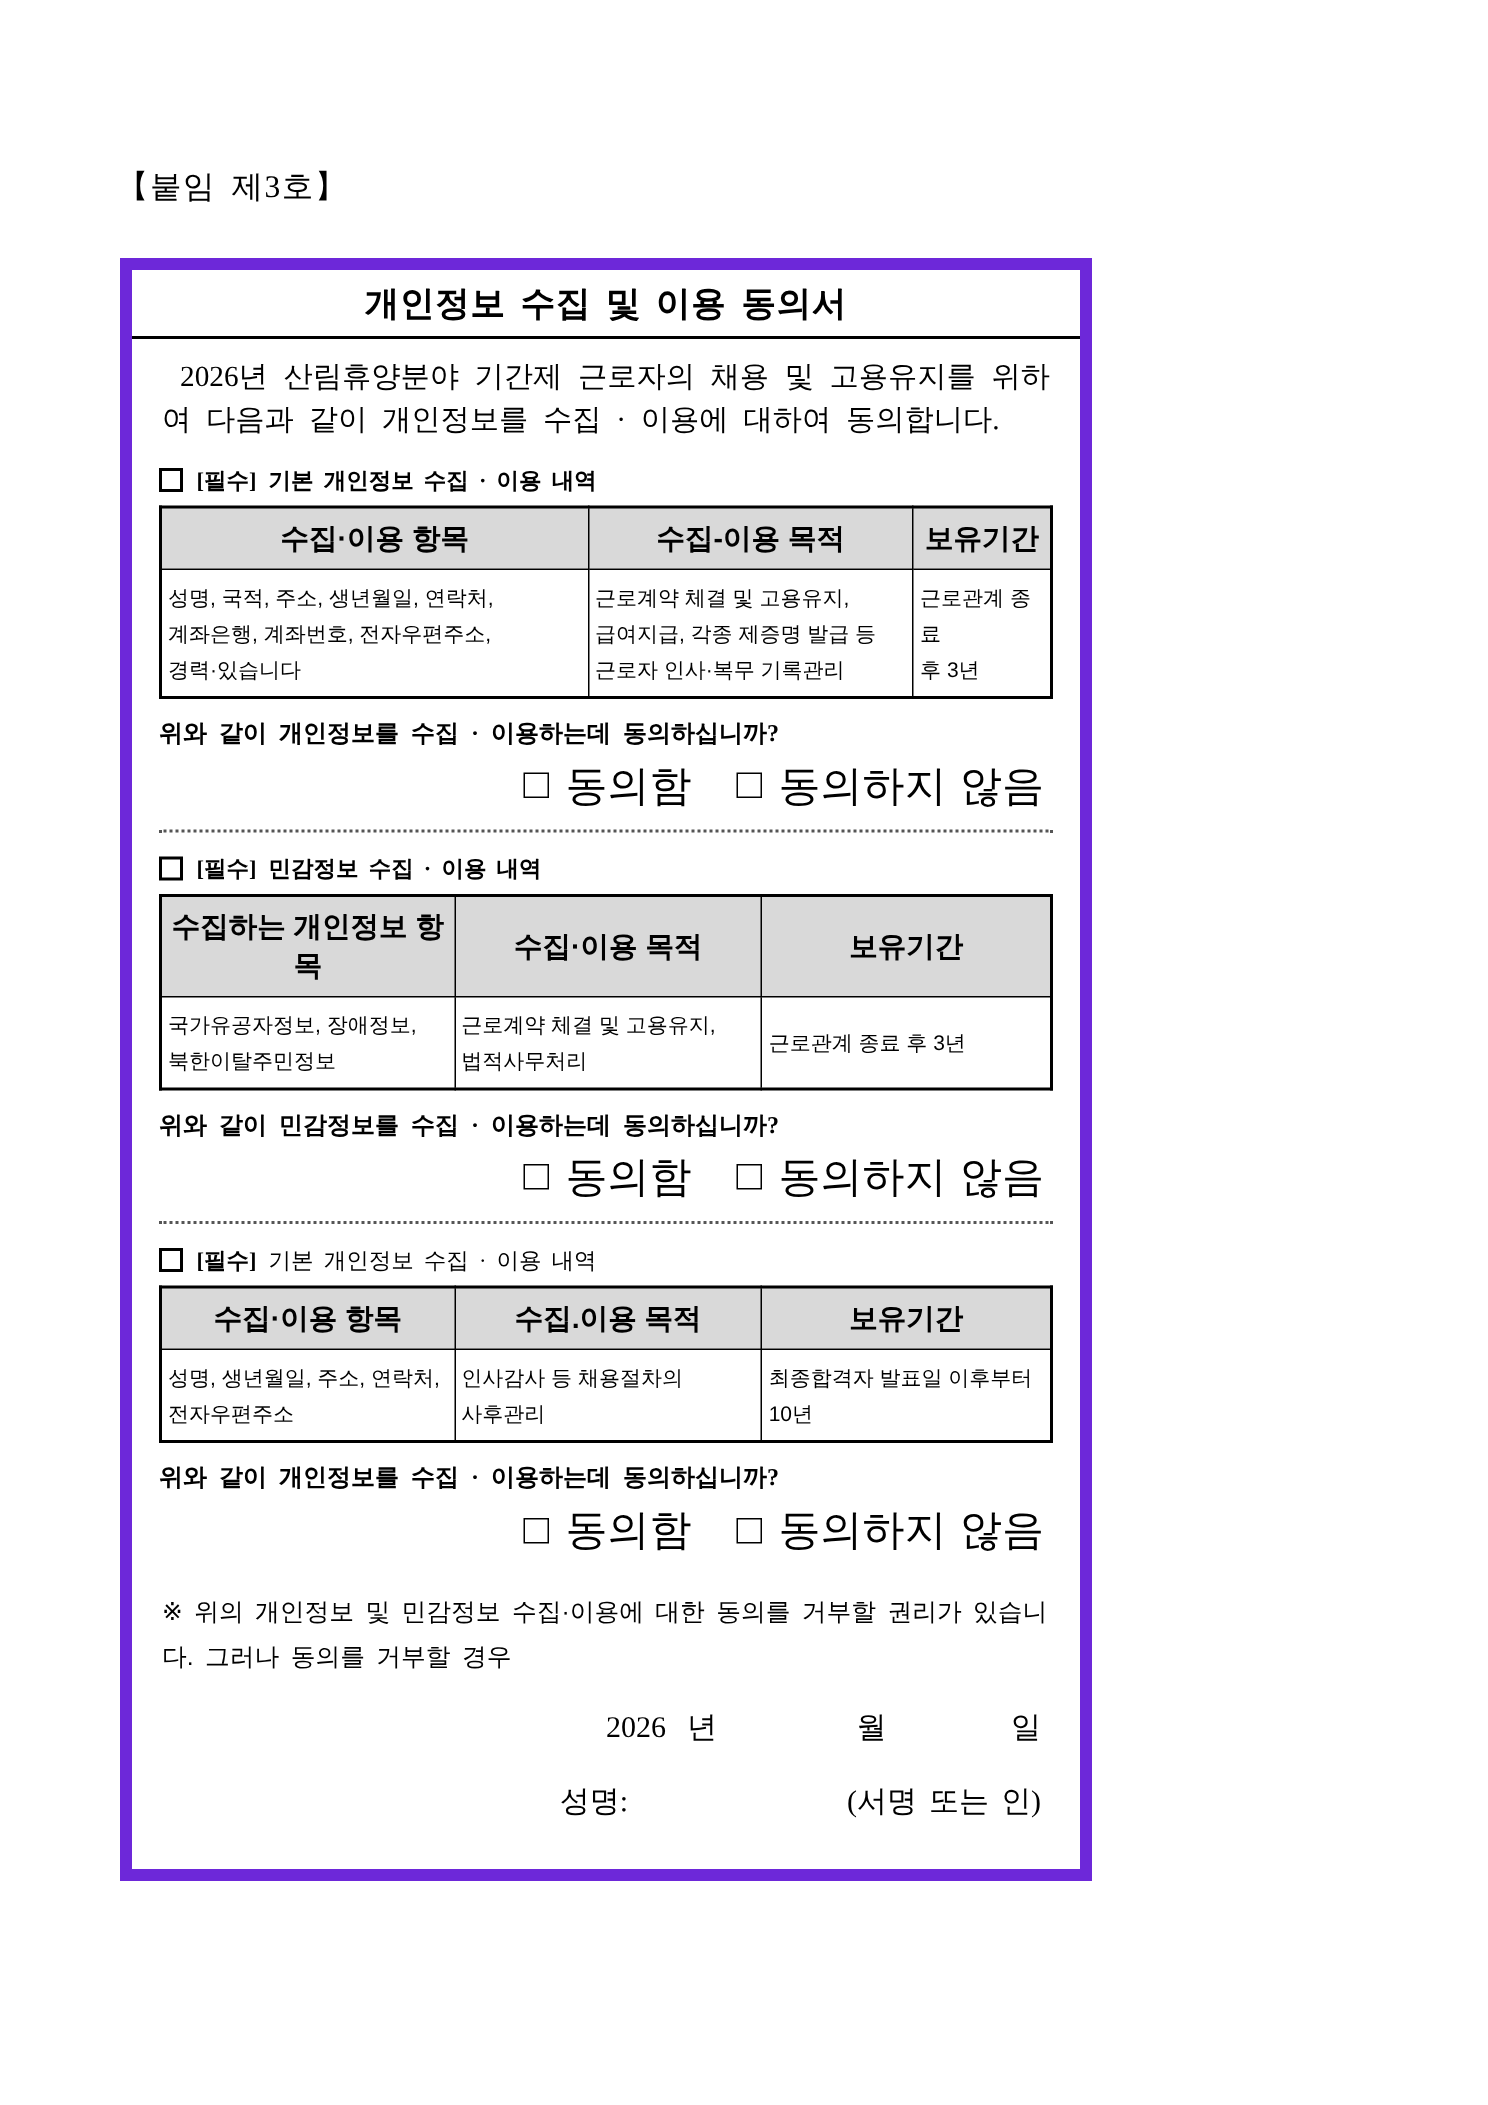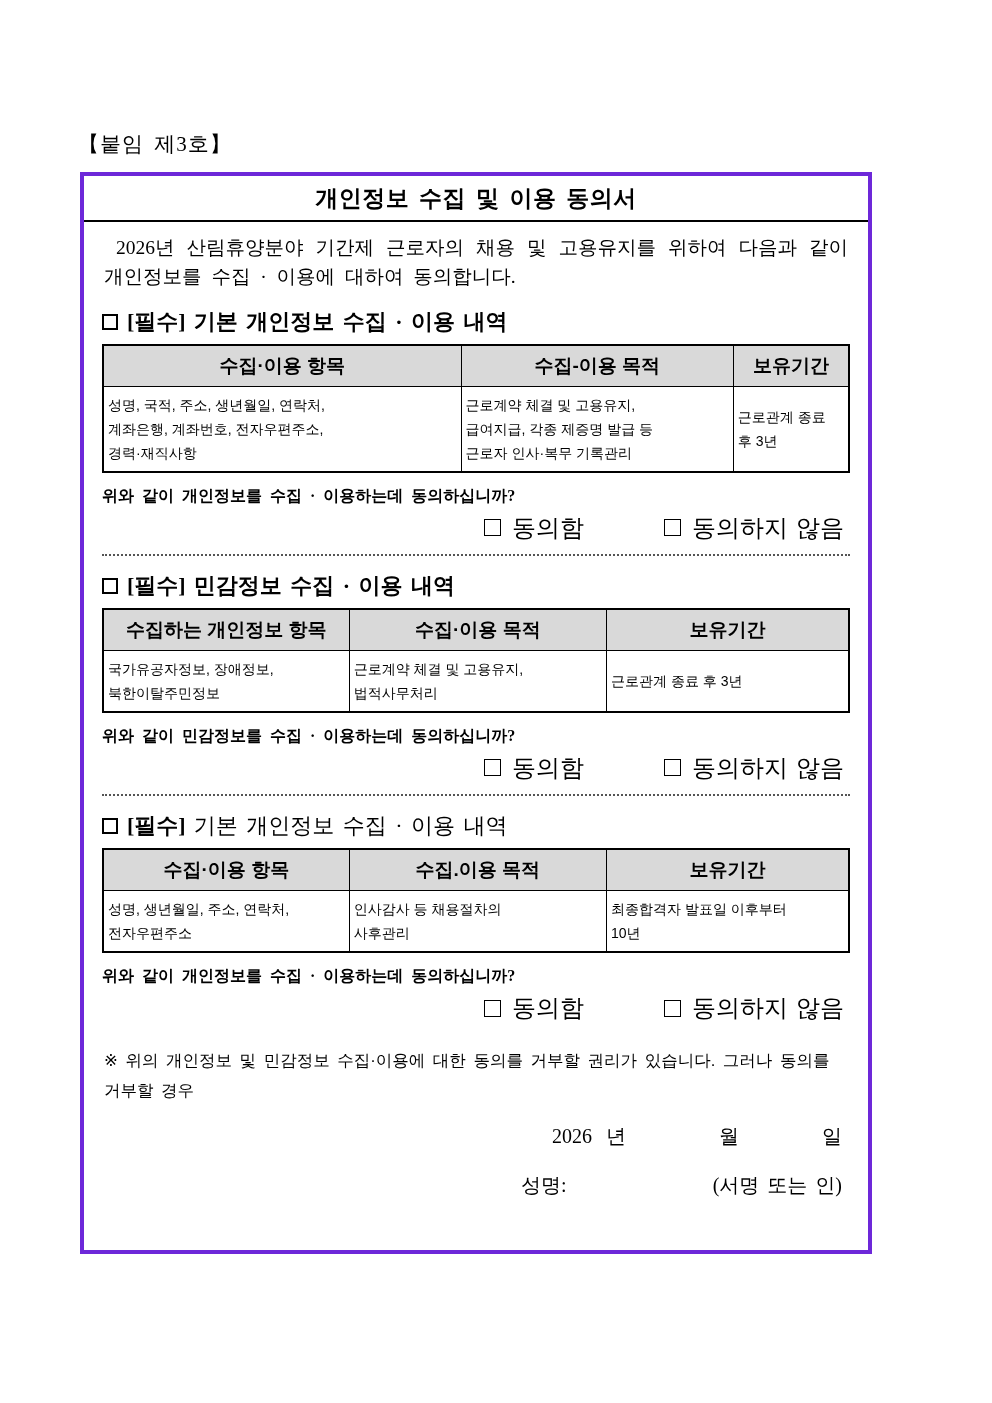--- a/index.html
+++ b/index.html
@@ -6,45 +6,45 @@
   * { box-sizing: border-box; }
   html, body { margin: 0; padding: 0; }
   body {
     width: 992px; height: 1403px;
     background: #fff; color: var(--ink);
     font-family: "Liberation Serif", "DejaVu Serif", serif;
     position: relative;
   }
   .attach-label {
     position: absolute; left: 78px; top: 110px;
-    font-size: 21px; letter-spacing: 1px; word-spacing: 4px; margin-top: 20px;
+    font-size: 21px; letter-spacing: 1px; word-spacing: 4px;
   }
   .form-box {
     position: absolute; left: 80px; top: 172px;
-    width: 792px; height: 1082px;
-    border: 4px solid #6d28d9; background: #fff;
+    width: 648px; height: 1082px;
+    border: 8px solid #6d28d9; background: #fff;
     overflow: hidden;
   }
   .form-title {
     height: 46px; line-height: 44px;
     border-bottom: 2px solid #000;
     text-align: center; font-weight: bold; font-size: 23px;
     font-family: "Liberation Sans", "DejaVu Sans", sans-serif;
     letter-spacing: 0.5px; word-spacing: 3px;
   }
   .content { padding: 0 18px; }
   .intro {
     margin: 11px 2px 0 2px;
     font-size: 19.5px; line-height: 1.5;
     text-align: justify; text-indent: 12px; word-spacing: 5px;
   }
   .sec-head {
     margin: 15px 0 7px 0;
     display: flex; align-items: center;
-    font-size: 22px; font-weight: bold; word-spacing: 3px;
+    font-size: 15px; font-weight: bold; word-spacing: 3px;
   }
   .sq {
     display: inline-block; width: 16px; height: 16px;
     border: 2px solid #000; background: #fff; flex: 0 0 auto;
   }
   .sec-head .sq { margin-right: 9px; }
   .sec-head .tag { margin-right: 8px; }
   .sec-head.rest-light .rest { font-weight: normal; }
   table.consent {
     width: 100%; border-collapse: collapse;
@@ -61,21 +61,21 @@
     padding: 6px 4px; line-height: 1.72;
   }
   .t1 .c1 { width: 48%; } .t1 .c2 { width: 36.5%; margin-top: 44px; } .t1 .c3 { width: 15.5%; }
   .t2 .c1 { width: 33%; } .t2 .c2 { width: 34.5%; } .t2 .c3 { width: 32.5%; }
   .question {
     margin: 13px 0 5px 0;
     font-size: 16px; font-weight: bold; word-spacing: 4px;
   }
   .options {
     display: flex; justify-content: flex-end; align-items: center;
-    gap: 80px; font-size: 24px; margin: 2px 6px 8px 0; word-spacing: 2px;
+    gap: 30px; font-size: 28px; margin: 2px 6px 8px 0; word-spacing: 2px;
   }
   .option { display: flex; align-items: center; gap: 11px; }
   .option .sq { width: 17px; height: 17px; border-width: 1.5px; }
   .divider {
     border-bottom: 2.5px dotted #555;
     margin: 10px 0 10px 0; height: 1px;
   }
   .notice {
     margin: 22px 0 0 2px;
     font-family: "Liberation Sans", "DejaVu Sans", sans-serif;
@@ -113,21 +113,21 @@
       <tbody>
           <tr>
         <th class="c1">수집·이용 항목</th>
         <th class="c2">수집-이용 목적</th>
         <th class="c3">보유기간</th>
       </tr>
       <tr>
         <td>
           <div>성명, 국적, 주소, 생년월일, 연락처,</div>
           <div>계좌은행, 계좌번호, 전자우편주소,</div>
-          <div>경력·재직사항</div>
+          <div>경력·있습니다</div>
         </td>
         <td>
           <div>근로계약 체결 및 고용유지,</div>
           <div>급여지급, 각종 제증명 발급 등</div>
           <div>근로자 인사·복무 기록관리</div>
         </td>
         <td>
           <div>근로관계 종료</div>
           <div>후 3년</div>
         </td>

